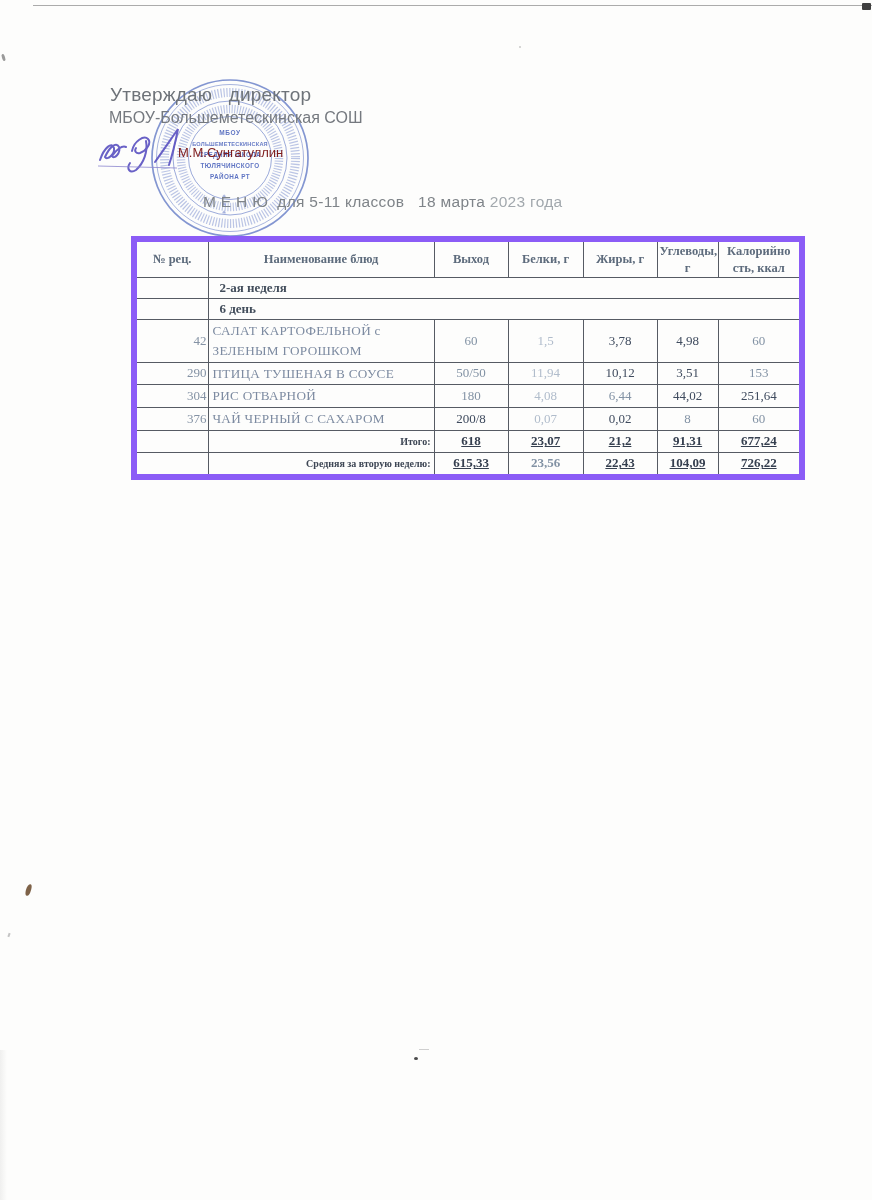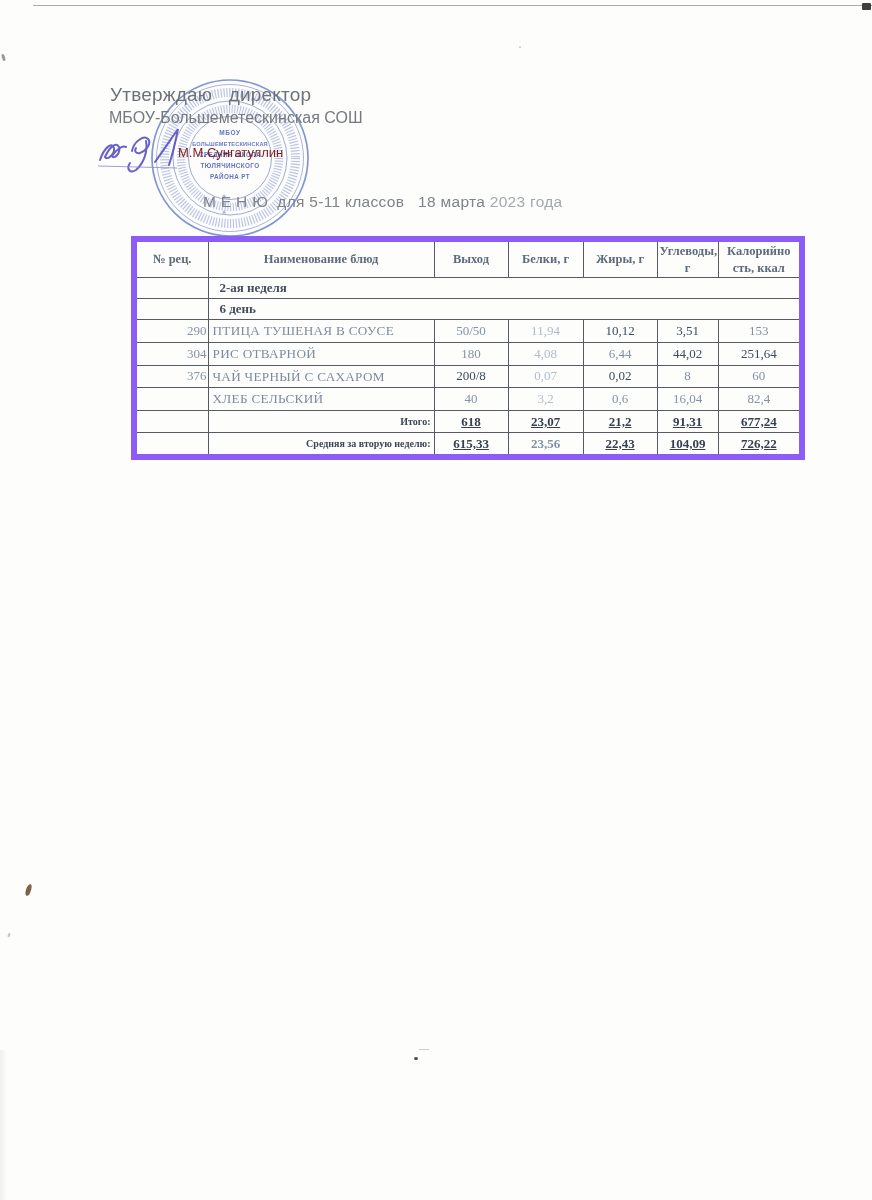--- a/index.html
+++ b/index.html
@@ -131,20 +131,30 @@
   <tbody id="menu-tbody">
       <tr class="r-section">
         <td class="c-num"></td>
         <td class="c-section" colspan="6">2-ая неделя</td>
       </tr>
       <tr class="r-section">
         <td class="c-num"></td>
         <td class="c-section" colspan="6">6 день</td>
       </tr>
       <tr class="r-dish">
+        <td class="c-num">42</td>
+        <td class="c-name">САЛАТ КАРТОФЕЛЬНОЙ с
+ЗЕЛЕНЫМ ГОРОШКОМ</td>
+        <td class="c-val t-m">60</td>
+        <td class="c-val t-l">1,5</td>
+        <td class="c-val t-d">3,78</td>
+        <td class="c-val t-d">4,98</td>
+        <td class="c-val t-m">60</td>
+      </tr>
+      <tr class="r-dish">
         <td class="c-num">290</td>
         <td class="c-name">ПТИЦА ТУШЕНАЯ В СОУСЕ</td>
         <td class="c-val t-m">50/50</td>
         <td class="c-val t-l">11,94</td>
         <td class="c-val t-d">10,12</td>
         <td class="c-val t-d">3,51</td>
         <td class="c-val t-m">153</td>
       </tr>
       <tr class="r-dish">
         <td class="c-num">304</td>
@@ -157,29 +167,20 @@
       </tr>
       <tr class="r-dish">
         <td class="c-num">376</td>
         <td class="c-name">ЧАЙ ЧЕРНЫЙ С САХАРОМ</td>
         <td class="c-val t-d">200/8</td>
         <td class="c-val t-l">0,07</td>
         <td class="c-val t-d">0,02</td>
         <td class="c-val t-m">8</td>
         <td class="c-val t-m">60</td>
       </tr>
-      <tr class="r-dish">
-        <td class="c-num"></td>
-        <td class="c-name">ХЛЕБ СЕЛЬСКИЙ</td>
-        <td class="c-val t-m">40</td>
-        <td class="c-val t-l">3,2</td>
-        <td class="c-val t-m">0,6</td>
-        <td class="c-val t-m">16,04</td>
-        <td class="c-val t-m">82,4</td>
-      </tr>
       <tr class="r-sum">
         <td class="c-num"></td>
         <td class="c-label">Итого:</td>
         <td class="c-val t-d">618</td>
         <td class="c-val t-d">23,07</td>
         <td class="c-val t-d">21,2</td>
         <td class="c-val t-d">91,31</td>
         <td class="c-val t-d">677,24</td>
       </tr>
       <tr class="r-sum">

